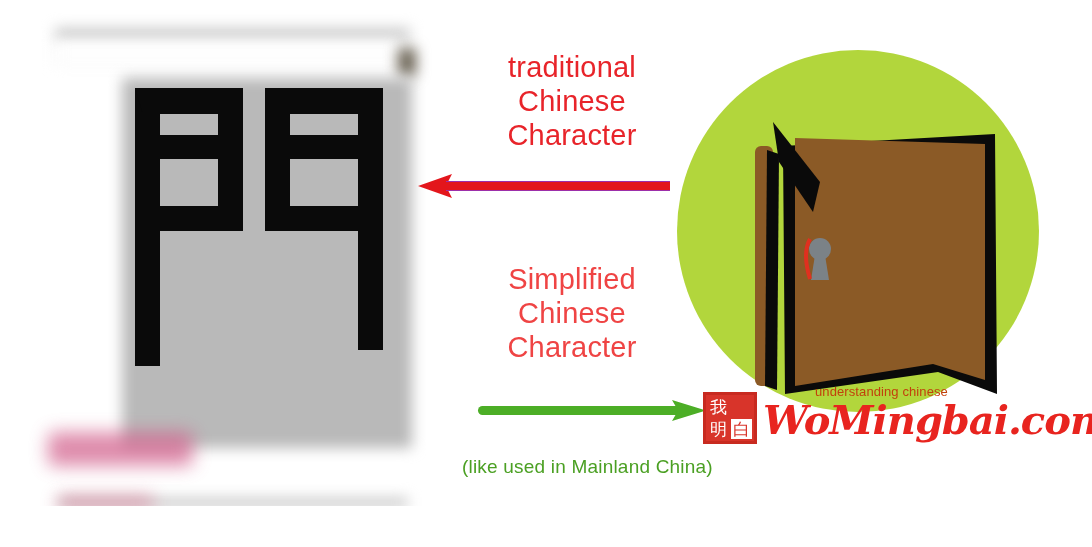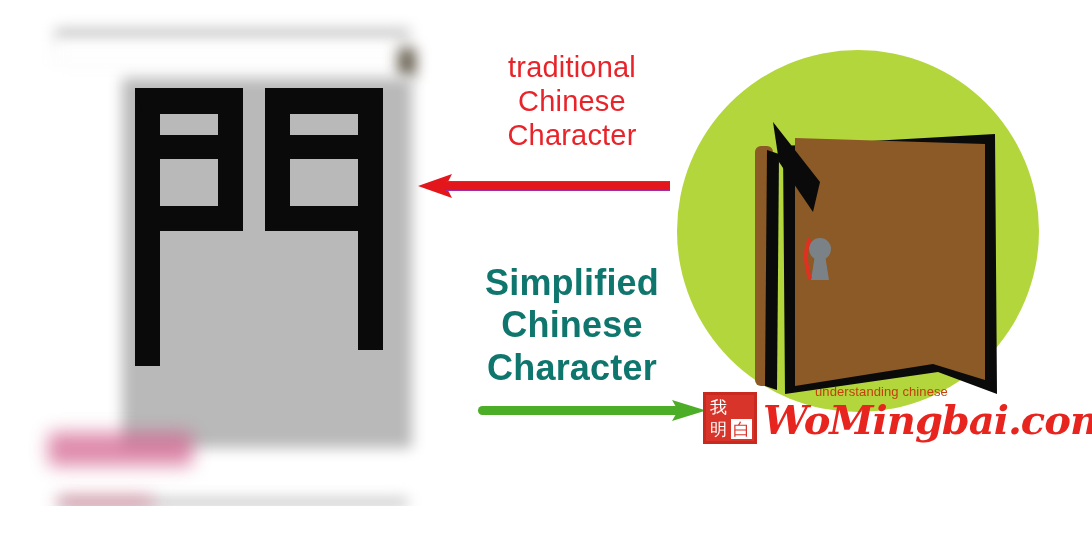--- a/index.html
+++ b/index.html
@@ -133,24 +133,23 @@
     top: 50px;
     width: 190px;
     color: #e8242a;
     font-size: 29px;
     text-align: center;
   }
   #label-simplified {
     left: 477px;
     top: 262px;
     width: 190px;
-    color: #0f766e;
-    font-size: 36px;
+    color: #ef4444;
+    font-size: 29px;
     text-align: center;
-    font-weight: bold;
   }
   #label-note {
     left: 462px;
     top: 456px;
     width: 300px;
     color: #4ba023;
     font-size: 19px;
     text-align: left;
   }
 
@@ -300,20 +299,21 @@
     <div>Chinese</div>
     <div>Character</div>
   </div>
 
   <div class="label-block" id="label-simplified">
     <div>Simplified</div>
     <div>Chinese</div>
     <div>Character</div>
   </div>
 
+  <div class="label-block" id="label-note">(like used in Mainland China)</div>
 
   <div class="arrow" id="arrow-red">
     <div class="head"></div>
     <div class="shaft"></div>
   </div>
 
   <div class="arrow" id="arrow-green">
     <div class="shaft"></div>
     <div class="head"></div>
   </div>

